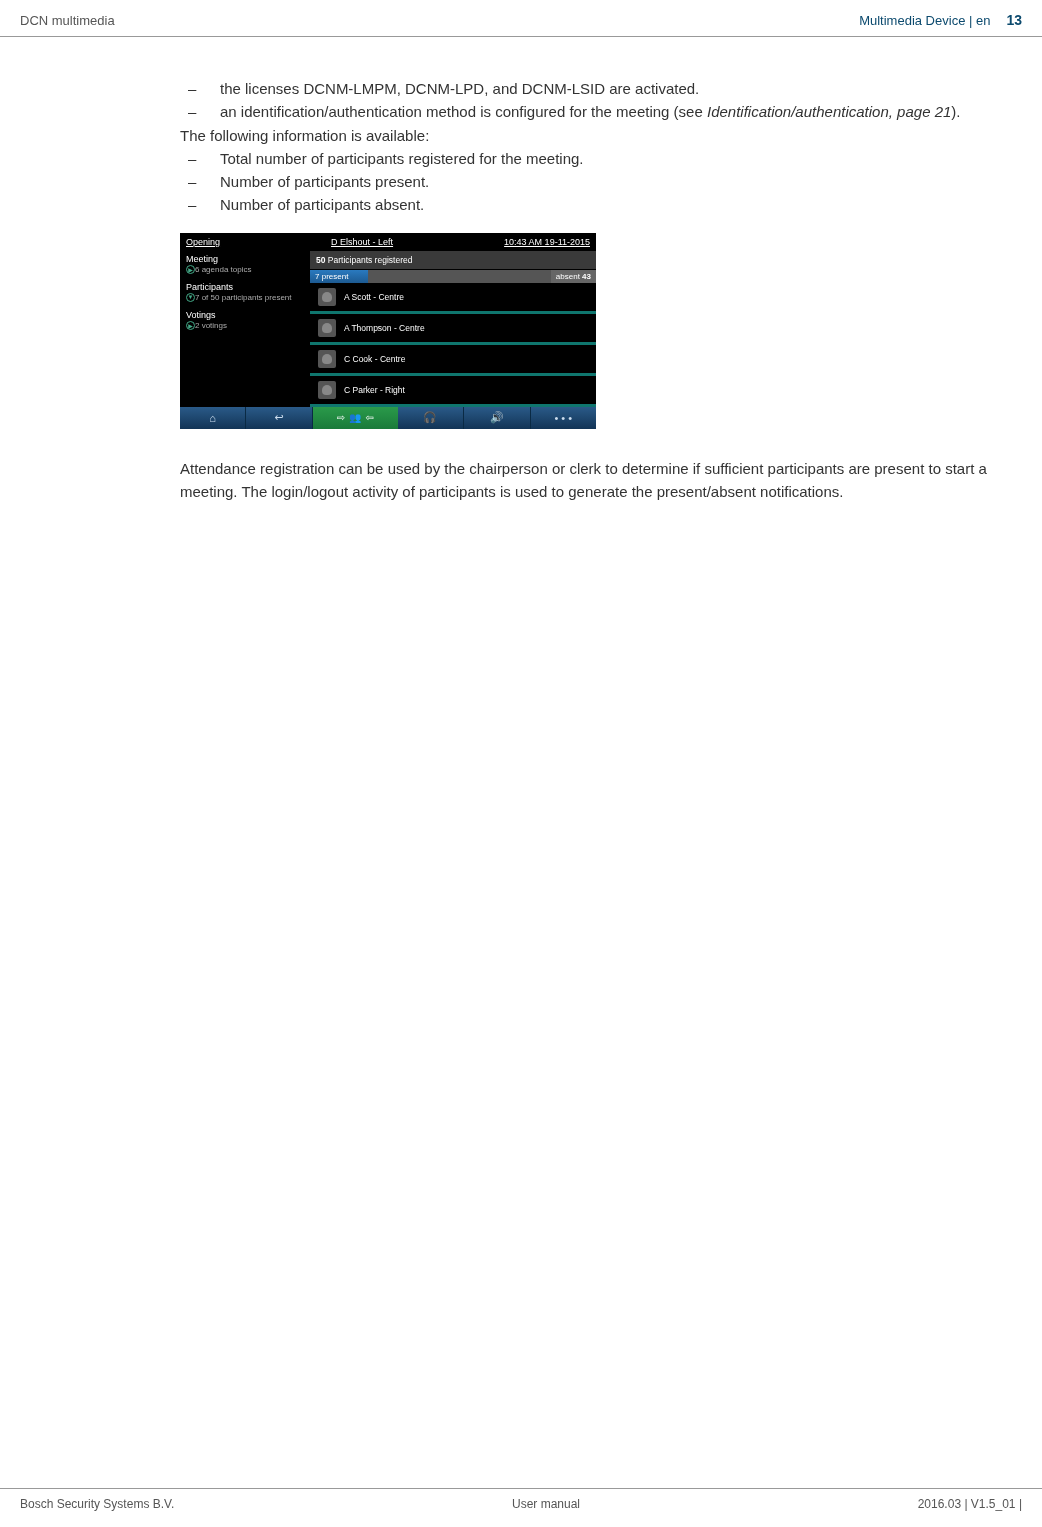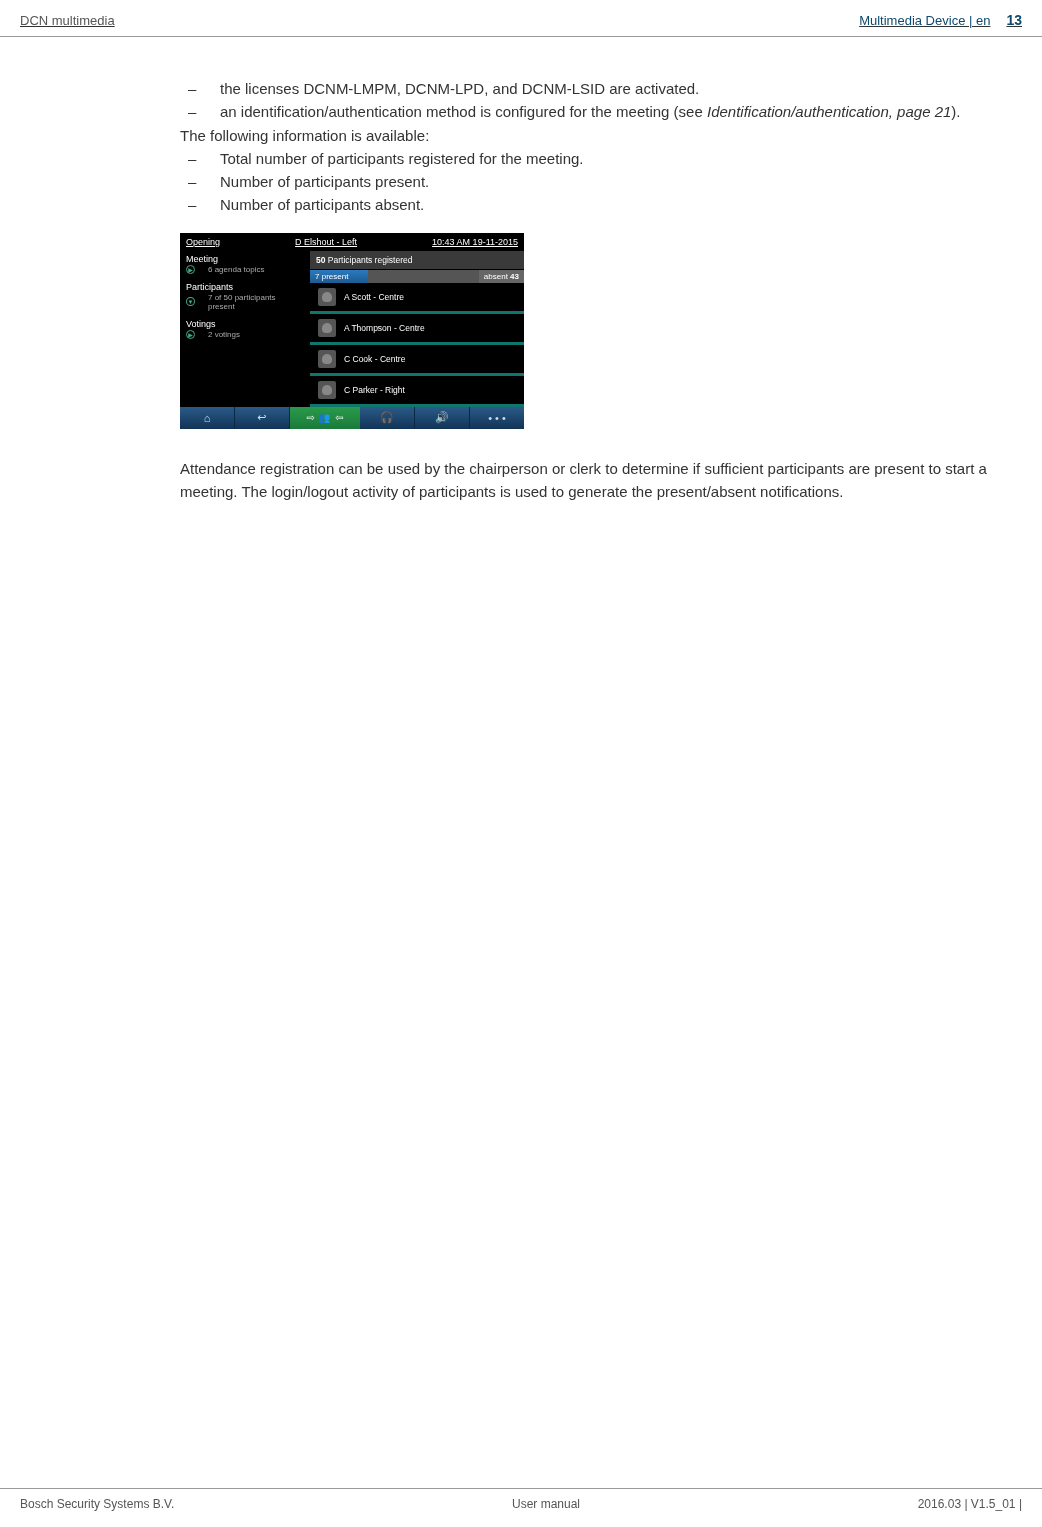--- a/index.html
+++ b/index.html
@@ -12,38 +12,37 @@
       position: relative;
       background: #fff;
     }
     .header-row {
       display: flex;
       justify-content: space-between;
       align-items: baseline;
       padding: 12px 20px 8px 20px;
       border-bottom: 1px solid #999;
       font-size: 13px;
-      text-decoration: underline;
     }
     .header-left { color: #555; }
     .header-right { display: flex; align-items: baseline; gap: 16px; color: #0c4a6e; }
     .page-num { font-weight: bold; font-size: 14px; }
     .content {
       padding: 40px 20px 20px 180px;
       max-width: 1020px;
     }
     .body-text { font-size: 15px; line-height: 1.55; color: #333; }
     .dash-list { list-style: none; padding-left: 0; }
     .dash-list li { position: relative; padding-left: 40px; line-height: 1.55; font-size: 15px; }
     .dash-list li::before { content: "–"; position: absolute; left: 8px; }
     .italic-ref { font-style: italic; }
     
     
     .device-shot {
-      width: 344px;
+      width: 416px;
       background: #000;
       margin: 16px 0 28px 0;
       font-family: Arial, sans-serif;
     }
     .ds-topbar {
       display: flex;
       justify-content: space-between;
       align-items: center;
       color: #fff;
       font-size: 9px;
@@ -53,21 +52,21 @@
     .ds-topbar span { text-decoration: underline; }
     .ds-body { display: flex; }
     .ds-side {
       width: 130px;
       background: #000;
       color: #fff;
       font-size: 8.5px;
     }
     .ds-side-item { padding: 3px 6px 5px 6px; }
     .ds-side-title { font-size: 9px; color: #fff; padding-bottom: 1px; }
-    .ds-side-sub { display: flex; align-items: center; gap: 13px; color: #aaa; font-size: 8px; }
+    .ds-side-sub { display: flex; align-items: center; gap: 0; color: #aaa; font-size: 8px; }
     .ds-side-icon {
       width: 9px; height: 9px; border: 1px solid #4a8; border-radius: 50%;
       display: inline-flex; align-items: center; justify-content: center;
       font-size: 6px; color: #4a8;
     }
     .ds-main { flex: 1; background: #1a1a1a; }
     .ds-reg-bar {
       background: #3a3a3a; color: #fff; font-size: 8.5px;
       padding: 4px 6px; border-bottom: 1px solid #000;
     }

